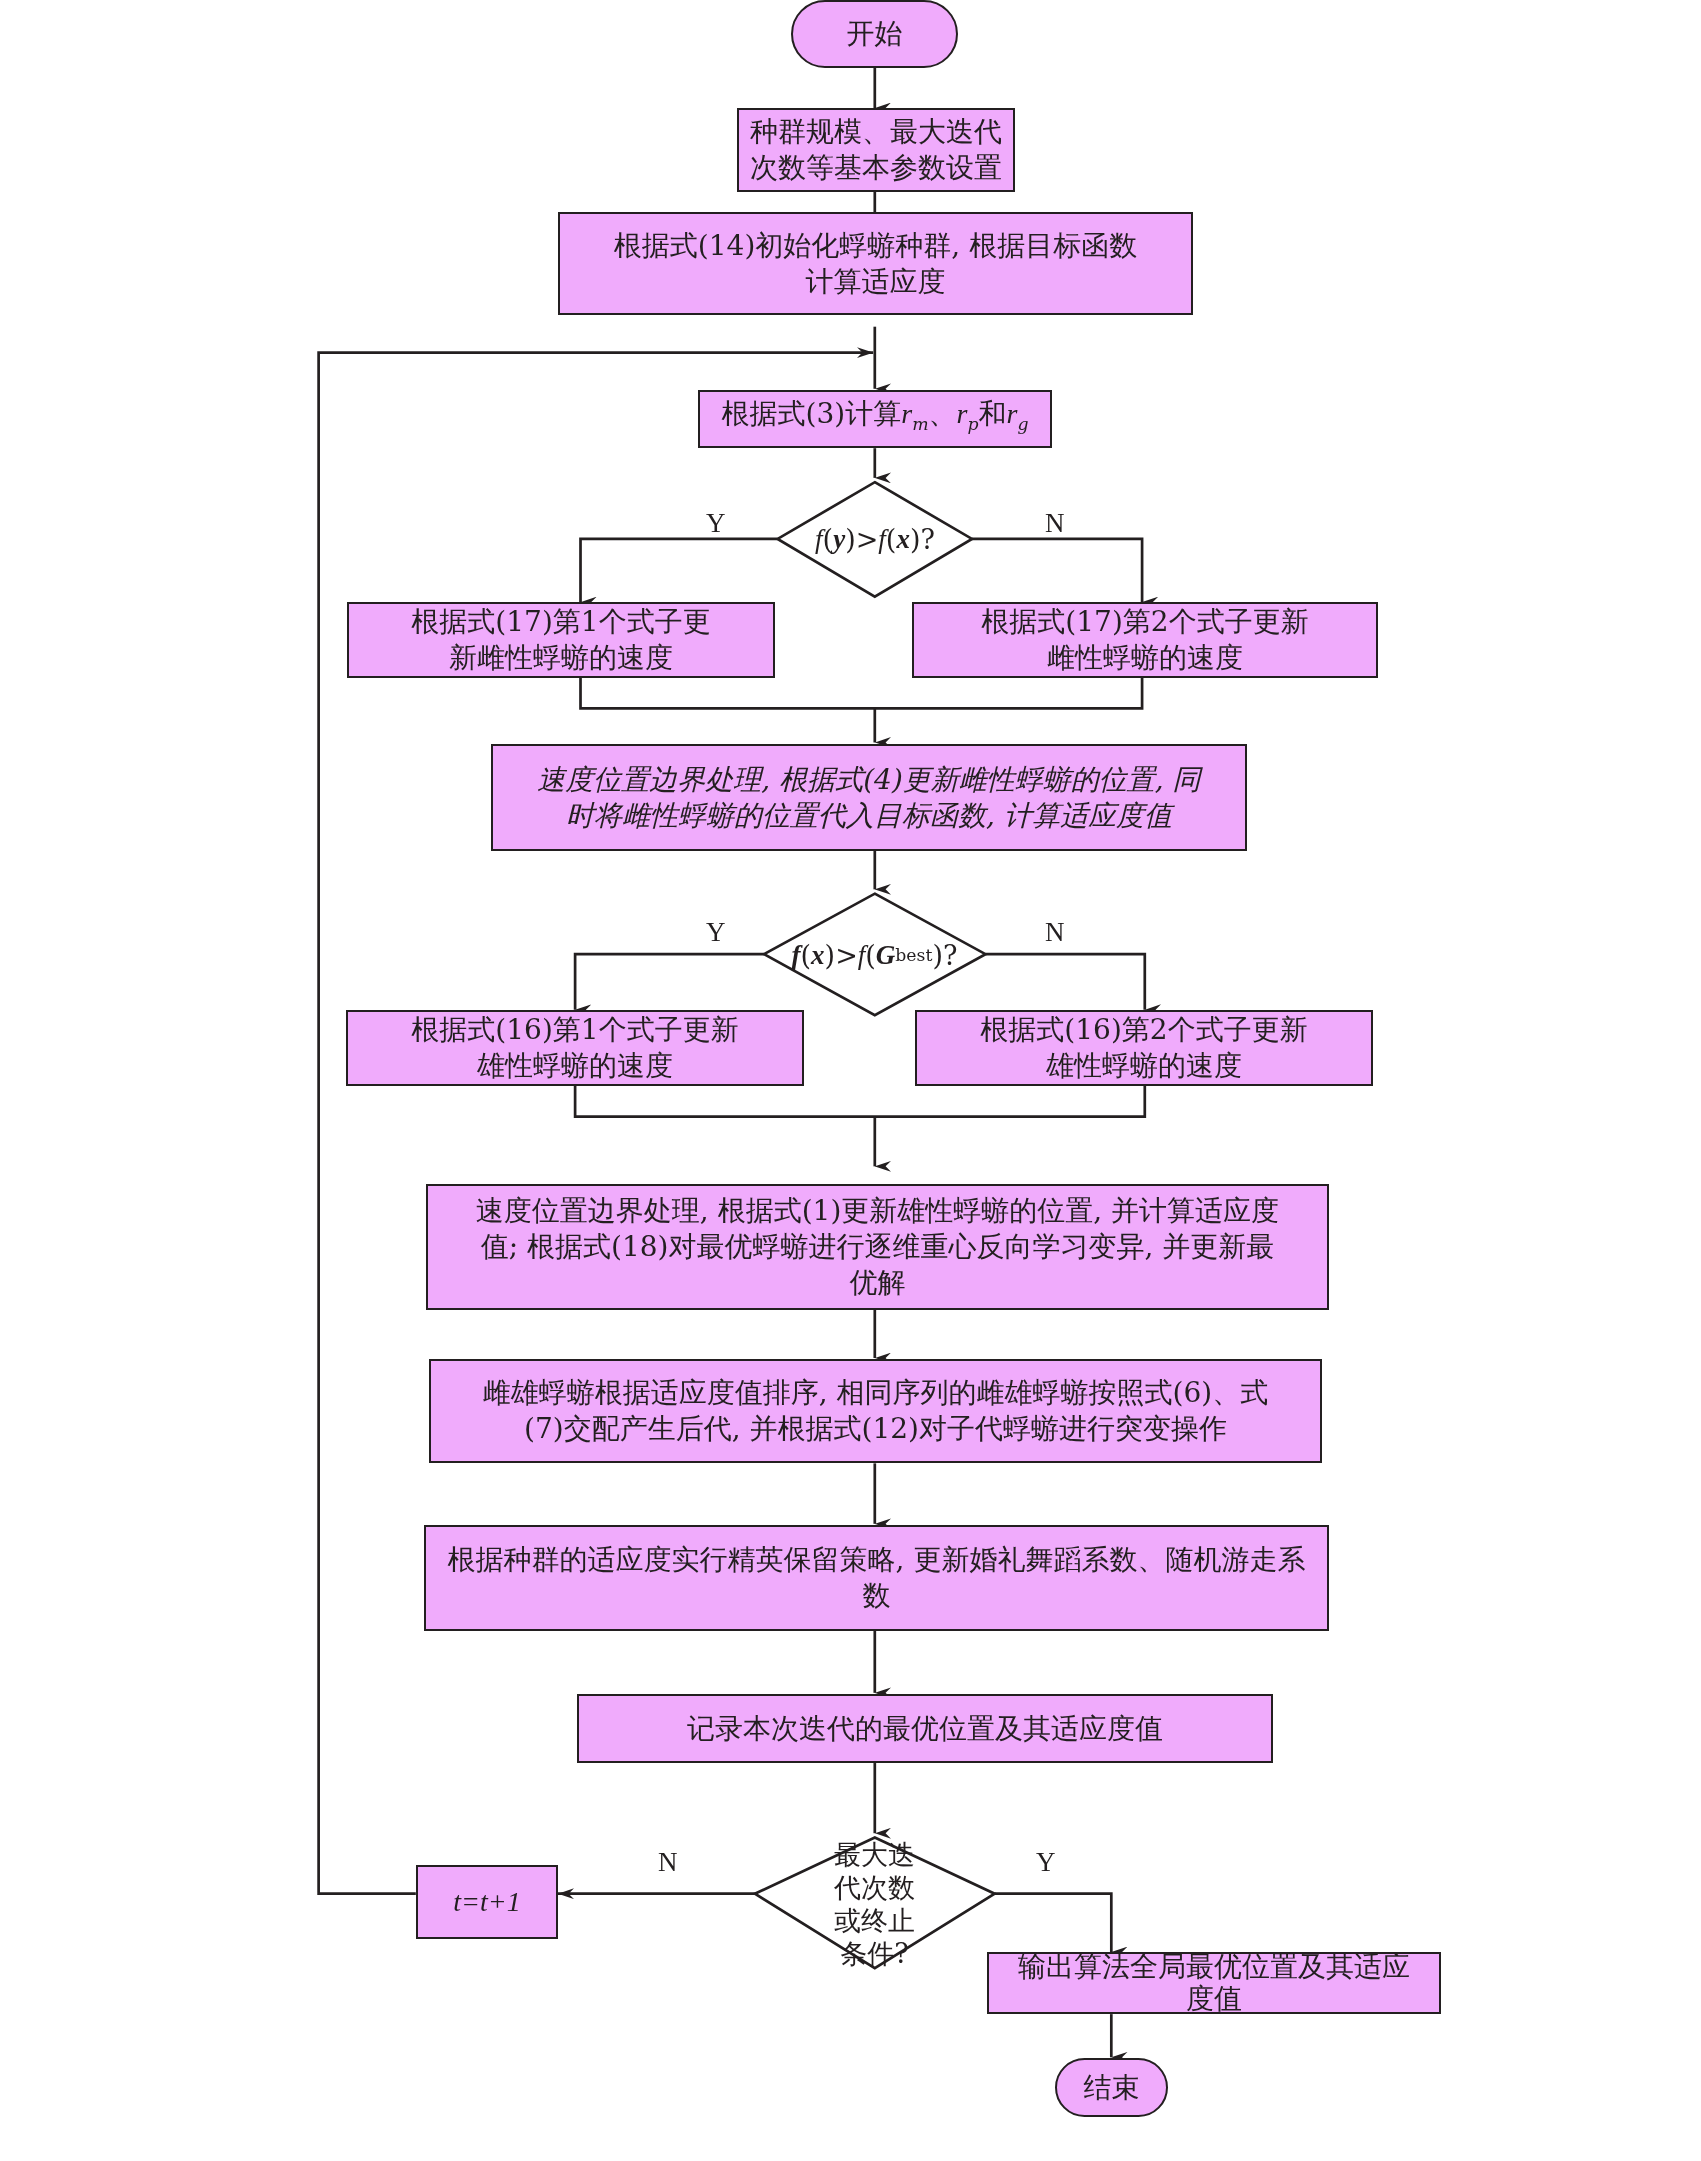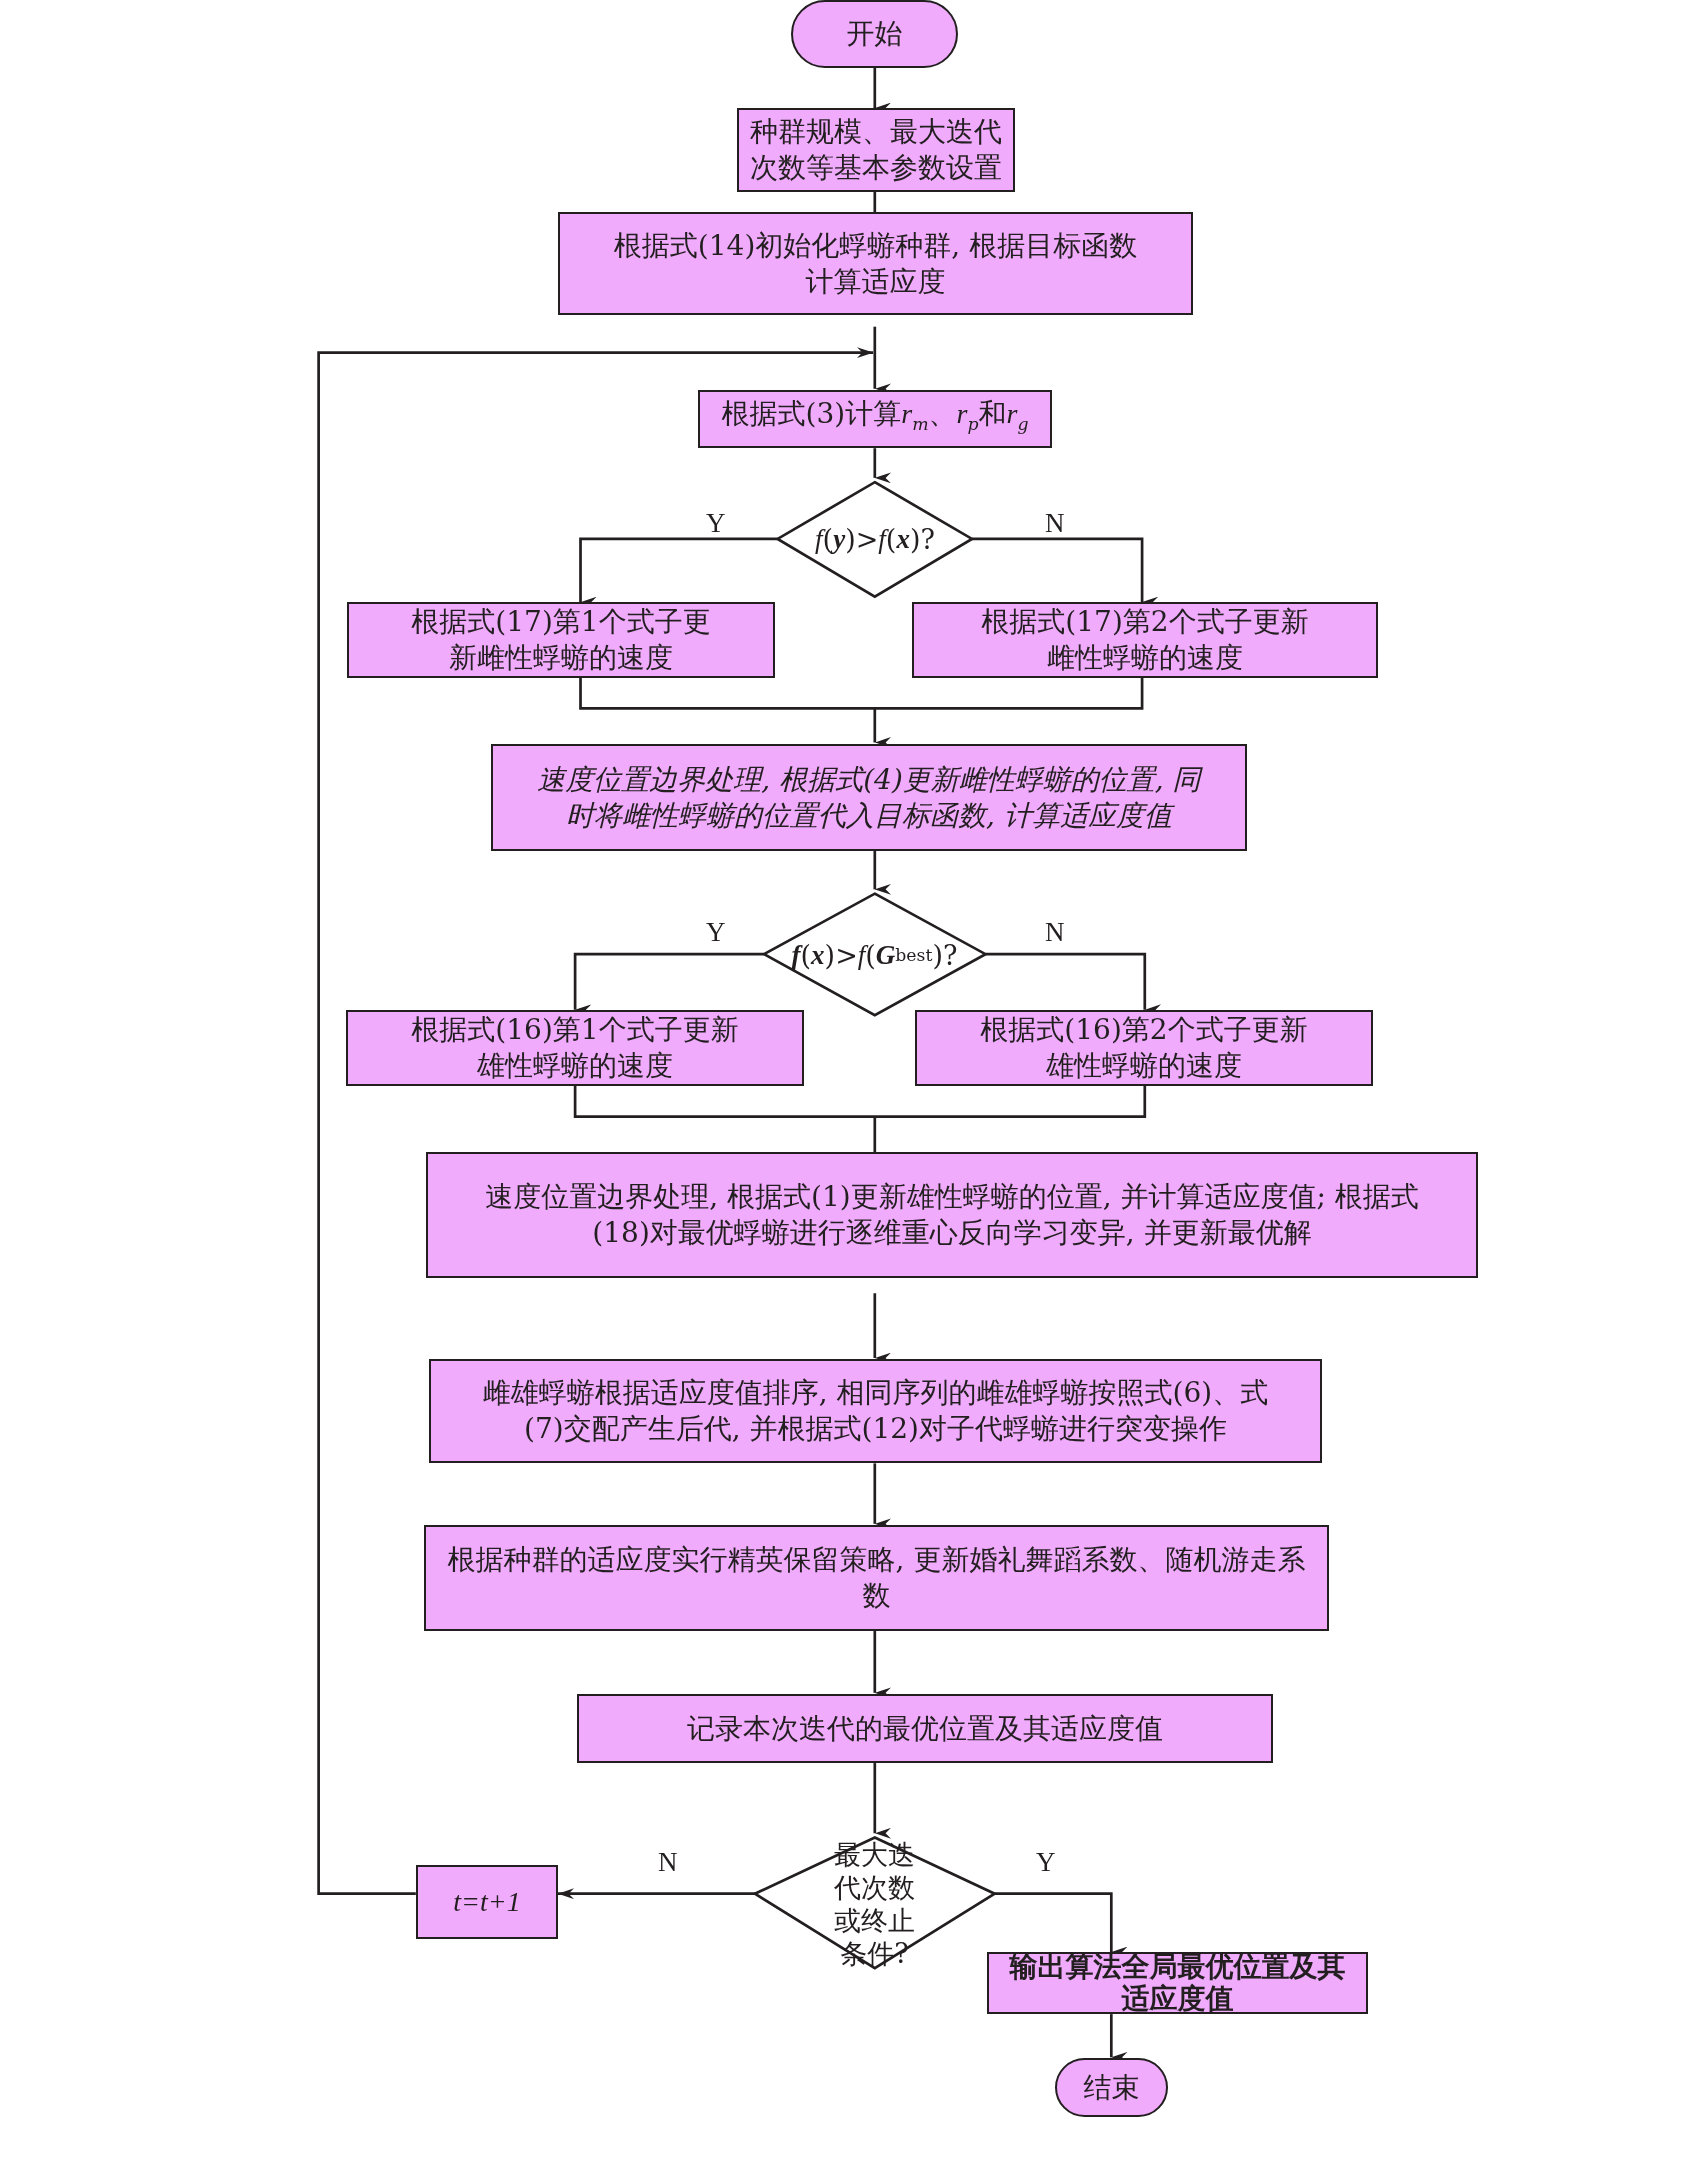--- a/index.html
+++ b/index.html
@@ -143,21 +143,21 @@
 <div class="lbl" style="left:706px;top:917px;">Y</div>
 <div class="lbl" style="left:1045px;top:917px;">N</div>
 
 <div class="node" style="left:346px;top:1010px;width:458px;height:76px;">
   <span style="padding:0 43px;">根据式(16)第1个式子更新雄性蜉蝣的速度</span>
 </div>
 <div class="node" style="left:915px;top:1010px;width:458px;height:76px;">
   <span style="padding:0 43px;">根据式(16)第2个式子更新雄性蜉蝣的速度</span>
 </div>
 
-<div class="node" style="left:426px;top:1152px;width:1052px;height:126px;align-items:center;">
+<div class="node" style="left:426px;top:1184px;width:903px;height:126px;align-items:center;">
   <span style="padding:0 32px;">速度位置边界处理, 根据式(1)更新雄性蜉蝣的位置, 并计算适应度值; 根据式(18)对最优蜉蝣进行逐维重心反向学习变异, 并更新最优解</span>
 </div>
 
 <div class="node" style="left:429px;top:1359px;width:893px;height:104px;">
   <span style="padding:0 21.6px;">雌雄蜉蝣根据适应度值排序, 相同序列的雌雄蜉蝣按照式(6)、式(7)交配产生后代, 并根据式(12)对子代蜉蝣进行突变操作</span>
 </div>
 
 <div class="node" style="left:424px;top:1525px;width:905px;height:106px;">
   <span>根据种群的适应度实行精英保留策略, 更新婚礼舞蹈系数、随机游走系数</span>
 </div>
@@ -169,20 +169,20 @@
 <div class="dtext" style="left:826px;top:1839px;width:97px;height:130px;line-height:33px;">
   <span>最大迭代次数或终止条件?</span>
 </div>
 <div class="lbl" style="left:658px;top:1847px;">N</div>
 <div class="lbl" style="left:1036px;top:1847px;">Y</div>
 
 <div class="node" style="left:416px;top:1865px;width:142px;height:74px;">
   <span class="math">t=t+1</span>
 </div>
 
-<div class="node" style="left:987px;top:1952px;width:381px;height:62px;line-height:32px;font-weight:bold;">
+<div class="node" style="left:987px;top:1952px;width:454px;height:62px;line-height:32px;">
   <span style="padding:0 5.4px;">输出算法全局最优位置及其适应度值</span>
 </div>
 
 <div class="node term" style="left:1055px;top:2058px;width:113px;height:59px;">
   <span>结束</span>
 </div>
 
 
 </body></html>

